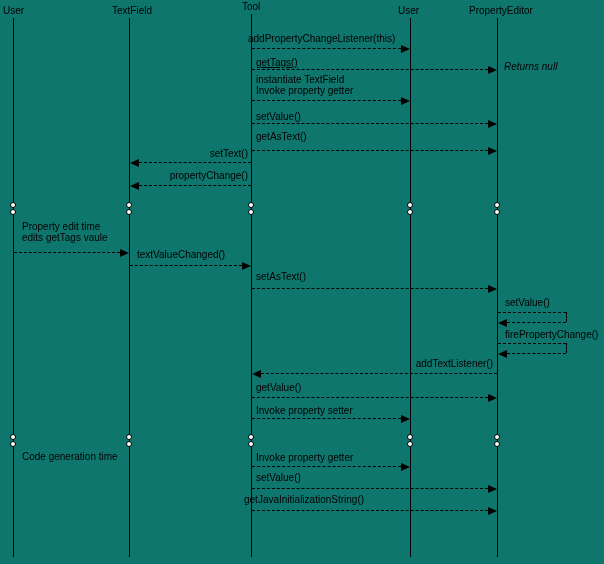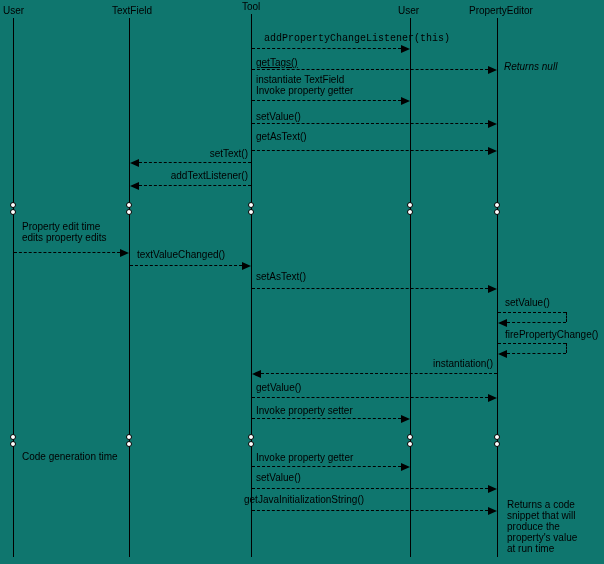--- a/index.html
+++ b/index.html
@@ -77,51 +77,51 @@
     <div class="head-label" style="left: 112px; top: 5px;">TextField</div>
     <div class="lifeline" style="left: 129px; top: 18px; height: 539px;"></div>
     <div class="head-label" style="left: 242px; top: 1px;">Tool</div>
     <div class="lifeline" style="left: 251px; top: 14px; height: 543px;"></div>
     <div class="head-label" style="left: 398px; top: 5px;">User</div>
     <div class="lifeline" style="left: 410px; top: 18px; height: 539px;"></div>
     <div class="head-label" style="left: 469px; top: 5px;">PropertyEditor</div>
     <div class="lifeline" style="left: 497px; top: 18px; height: 539px;"></div>
     <div class="dash-h" style="left: 252px; top: 48px; width: 149px;"></div>
     <div class="arr-r" style="left: 401px; top: 45px;"></div>
-    <div class="msg-label" style="top: 33px; left: 264px; font-family: Liberation Mono, monospace;">addPropertyChangeListener(this)</div>
+    <div class="msg-label" style="top: 33px; left: 248px;">addPropertyChangeListener(this)</div>
     <div class="dash-h" style="left: 252px; top: 69px; width: 236px;"></div>
     <div class="arr-r" style="left: 488px; top: 66px;"></div>
     <div class="msg-label" style="top: 57px; left: 256px; text-decoration: underline;">getTags()</div>
     <div class="dash-h" style="left: 252px; top: 100px; width: 149px;"></div>
     <div class="arr-r" style="left: 401px; top: 97px;"></div>
     <div class="msg-label" style="top: 74px; left: 256px;">instantiate TextField
 Invoke property getter</div>
     <div class="dash-h" style="left: 252px; top: 123px; width: 236px;"></div>
     <div class="arr-r" style="left: 488px; top: 120px;"></div>
     <div class="msg-label" style="top: 111px; left: 256px;">setValue()</div>
     <div class="dash-h" style="left: 252px; top: 150px; width: 236px;"></div>
     <div class="arr-r" style="left: 488px; top: 147px;"></div>
     <div class="msg-label" style="top: 131px; left: 256px;">getAsText()</div>
     <div class="dash-h" style="left: 139px; top: 162px; width: 112px;"></div>
     <div class="arr-l" style="left: 130px; top: 159px;"></div>
     <div class="msg-label" style="top: 148px; right: 356px; text-align: right; margin-left: 24px;">setText()</div>
     <div class="dash-h" style="left: 139px; top: 185px; width: 112px;"></div>
     <div class="arr-l" style="left: 130px; top: 182px;"></div>
-    <div class="msg-label" style="top: 170px; right: 356px; text-align: right;">addTextListener()</div>
+    <div class="msg-label" style="top: 170px; right: 356px; text-align: right;">propertyChange()</div>
     <div class="dash-h" style="left: 14px; top: 252px; width: 106px;"></div>
     <div class="arr-r" style="left: 120px; top: 249px;"></div>
     <div class="dash-h" style="left: 130px; top: 265px; width: 112px;"></div>
     <div class="arr-r" style="left: 242px; top: 262px;"></div>
     <div class="msg-label" style="top: 249px; left: 137px;">textValueChanged()</div>
     <div class="dash-h" style="left: 252px; top: 288px; width: 236px;"></div>
     <div class="arr-r" style="left: 488px; top: 285px;"></div>
     <div class="msg-label" style="top: 271px; left: 256px;">setAsText()</div>
     <div class="dash-h" style="left: 261px; top: 373px; width: 236px;"></div>
     <div class="arr-l" style="left: 252px; top: 370px;"></div>
-    <div class="msg-label" style="top: 358px; right: 111px; text-align: right;">instantiation()</div>
+    <div class="msg-label" style="top: 358px; right: 111px; text-align: right;">addTextListener()</div>
     <div class="dash-h" style="left: 252px; top: 397px; width: 236px;"></div>
     <div class="arr-r" style="left: 488px; top: 394px;"></div>
     <div class="msg-label" style="top: 382px; left: 256px;">getValue()</div>
     <div class="dash-h" style="left: 252px; top: 418px; width: 149px;"></div>
     <div class="arr-r" style="left: 401px; top: 415px;"></div>
     <div class="msg-label" style="top: 405px; left: 256px;">Invoke property setter</div>
     <div class="dash-h" style="left: 252px; top: 466px; width: 149px;"></div>
     <div class="arr-r" style="left: 401px; top: 463px;"></div>
     <div class="msg-label" style="top: 452px; left: 256px;">Invoke property getter</div>
     <div class="dash-h" style="left: 252px; top: 488px; width: 236px;"></div>
@@ -135,27 +135,22 @@
     <div class="dash-h" style="left: 507px; top: 322px; width: 59px;"></div>
     <div class="arr-l" style="left: 498px; top: 319px;"></div>
     <div class="msg-label" style="left: 505px; top: 297px;">setValue()</div>
     <div class="dash-h" style="left: 498px; top: 343px; width: 68px;"></div>
     <div class="dash-v" style="left: 566px; top: 343px; height: 10px;"></div>
     <div class="dash-h" style="left: 507px; top: 353px; width: 59px;"></div>
     <div class="arr-l" style="left: 498px; top: 350px;"></div>
     <div class="msg-label" style="left: 505px; top: 329px;">firePropertyChange()</div>
     <div class="ann" style="left: 504px; top: 61px; font-style: italic;">Returns null</div>
     <div class="ann" style="left: 22px; top: 221px;">Property edit time
-edits property edits</div>
+edits getTags vaule</div>
     <div class="ann" style="left: 22px; top: 451px;">Code generation time</div>
-    <div class="ann" style="left: 507px; top: 499px;">Returns a code
-snippet that will
-produce the
-property's value
-at run time</div>
     <div class="brk" style="left: 10px; top: 202px;"></div>
     <div class="brk" style="left: 10px; top: 209px;"></div>
     <div class="brk" style="left: 126px; top: 202px;"></div>
     <div class="brk" style="left: 126px; top: 209px;"></div>
     <div class="brk" style="left: 248px; top: 202px;"></div>
     <div class="brk" style="left: 248px; top: 209px;"></div>
     <div class="brk" style="left: 407px; top: 202px;"></div>
     <div class="brk" style="left: 407px; top: 209px;"></div>
     <div class="brk" style="left: 494px; top: 202px;"></div>
     <div class="brk" style="left: 494px; top: 209px;"></div>

